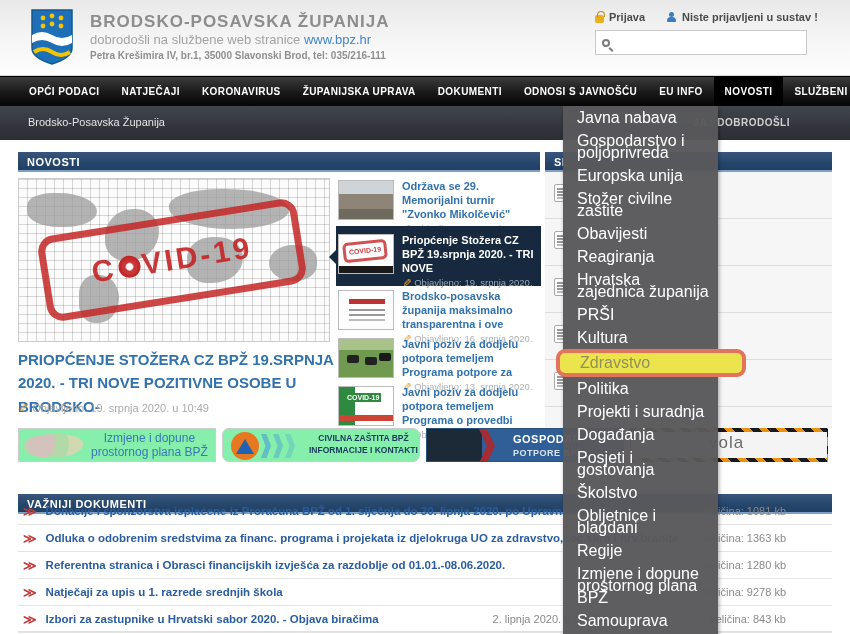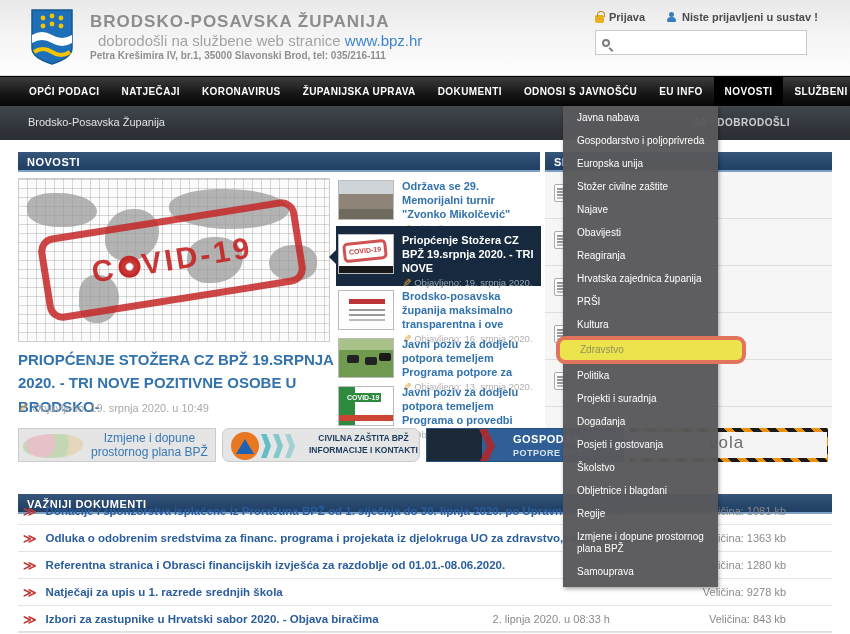--- a/index.html
+++ b/index.html
@@ -5,21 +5,21 @@
   * { margin:0; padding:0; box-sizing:border-box; }
   body { font-family:"Liberation Sans", sans-serif; background:#fff; }
   .page { position:relative; width:850px; height:634px; overflow:hidden; background:#fff; }
 
   
   .header { position:absolute; left:0; top:0; width:850px; height:76px;
             background:linear-gradient(180deg,#e9e9e9 0%,#f6f6f6 55%,#fdfdfd 100%); border-bottom:1px solid #d7d7d7;}
   .logo { position:absolute; left:30px; top:9px; width:44px; height:56px; }
   .brand-title { position:absolute; left:90px; top:12px; font-size:17px; font-weight:bold;
                  color:#8d8d8d; letter-spacing:1px; }
-  .brand-sub { position:absolute; left:90px; top:32px; font-size:15px; color:#a3a3a3;margin-left:8px; }
+  .brand-sub { position:absolute; left:90px; top:32px; font-size:13px; color:#a3a3a3; }
   .brand-sub .site { color:#3f86cf; }
   .brand-addr { position:absolute; left:90px; top:50px; font-size:10px; font-weight:bold; color:#8f8f8f; }
   .login-row { position:absolute; left:595px; top:11px; width:230px; display:flex; gap:22px;
                font-size:11px; font-weight:bold; color:#4a4a4a; align-items:center; }
   .login-item { display:flex; align-items:center; gap:5px; cursor:pointer; }
   .lock { width:9px; height:8px; background:#e8af1f; border-radius:2px; position:relative; margin-top:4px;}
   .lock:before { content:""; position:absolute; left:1.5px; top:-4px; width:6px; height:5px;
                  border:1.5px solid #c08c12; border-bottom:none; border-radius:4px 4px 0 0; }
   .person { width:10px; height:10px; position:relative; }
   .person:before { content:""; position:absolute; left:2px; top:0; width:5px; height:5px; background:#3b7bbf; border-radius:50%; }
@@ -99,21 +99,21 @@
   
   .sidebar { position:absolute; left:545px; top:172px; width:287px; height:256px; background:#f6f6f6; }
   .side-row { height:47px; border-bottom:1px solid #ddd; position:relative; cursor:pointer;}
   .side-row .doc-ico { position:absolute; left:9px; top:12px; width:14px; height:18px; background:#fcfcfc;
       border:1px solid #aaa; border-radius:2px; box-shadow:inset 0 3px 0 -1px #fff; }
   .side-row .doc-ico:after { content:""; position:absolute; left:2px; top:3px; width:8px; height:1.5px; background:#999;
       box-shadow:0 3px 0 #999, 0 6px 0 #999, 0 9px 0 #bbb; }
 
   
   .banners { position:absolute; left:18px; top:428px; width:814px; height:34px; display:flex; gap:6px; }
-  .banner { width:198px; height:34px; border:1px solid #ccc; position:relative; overflow:hidden; cursor:pointer; background:#e5e5e5;}
+  .banner { width:198px; height:34px; border:1px solid #ccc; position:relative; overflow:hidden; cursor:pointer; background:#86efac;}
   .banner .b1 { font-size:12px; }
   .banner--plan { display:flex; align-items:center; }
   .banner--plan .map-blob { position:absolute; left:4px; top:5px; width:60px; height:24px; border-radius:50% 40% 55% 45%;
       background:radial-gradient(circle at 30% 40%, #e7b8c0 0 30%, #bcd4a8 35% 60%, #e3d3b0 65%); opacity:.8;}
   .banner--plan .btxt { margin-left:72px; color:#3a78b5; font-size:12px; line-height:1.2; text-align:center;}
   .banner--civil { display:flex; align-items:center;border-radius:7px; }
   .banner--civil .cz-logo { position:absolute; left:8px; top:3px; width:28px; height:28px; border-radius:50%;
       background:#e87722; display:flex; align-items:center; justify-content:center; }
   .banner--civil .cz-logo:after { content:""; border-left:9px solid transparent; border-right:9px solid transparent;
       border-bottom:15px solid #1f63b0; }
@@ -140,21 +140,21 @@
   .doc-rows { position:absolute; left:18px; top:498px; width:814px; }
   .doc-row { height:27px; border-bottom:1px solid #e4e4e4; position:relative; display:flex; align-items:center; cursor:pointer;}
   .doc-arrow { color:#c03a3a; font-size:13px; font-weight:bold; margin:0 9px 0 5px; }
   .doc-title { font-size:11.5px; font-weight:bold; color:#2a5d9e; white-space:nowrap; overflow:hidden; max-width:660px;}
   .doc-date { position:absolute; right:222px; font-size:11px; color:#8a8a8a; }
   .doc-size { position:absolute; right:46px; font-size:11px; color:#8a8a8a; }
 
   
   .dropdown { position:absolute; left:563px; top:106px; width:155px; background:rgba(89,89,92,.97);
               z-index:40; box-shadow:1px 2px 4px rgba(0,0,0,.35); padding-bottom:4px;}
-  .dd-item { color:#fff; font-size:10px; line-height:12px; padding:5.5px 6px 5.5px 14px; cursor:pointer; }
+  .dd-item { color:#fff; font-size:16px; line-height:12px; padding:5.5px 6px 5.5px 14px; cursor:pointer; }
   .dd-item.highlighted { background:#ece44c; color:#90905a; border:4px solid rgba(224,96,96,.85);
       border-radius:9px; margin-left:-7px; width:calc(100% + 35px); padding:4px 6px 4px 20px; }
 
   .footer-line { position:absolute; left:18px; top:631px; width:814px; border-top:1px solid #e0e0e0; }
 </style>
 </head>
 <body>
 
 <div class="page">
 
@@ -393,21 +393,20 @@
       </div>
     </div>
   <div class="footer-line"></div>
 
   <div class="dropdown">
 
   <div class="dd-item">Javna nabava</div>
       <div class="dd-item">Gospodarstvo i poljoprivreda</div>
       <div class="dd-item">Europska unija</div>
       <div class="dd-item">Stožer civilne zaštite</div>
-      <div class="dd-item">Najave</div>
       <div class="dd-item">Obavijesti</div>
       <div class="dd-item">Reagiranja</div>
       <div class="dd-item">Hrvatska zajednica županija</div>
       <div class="dd-item">PRŠI</div>
       <div class="dd-item">Kultura</div>
       <div class="dd-item highlighted">Zdravstvo</div>
       <div class="dd-item">Politika</div>
       <div class="dd-item">Projekti i suradnja</div>
       <div class="dd-item">Događanja</div>
       <div class="dd-item">Posjeti i gostovanja</div>

